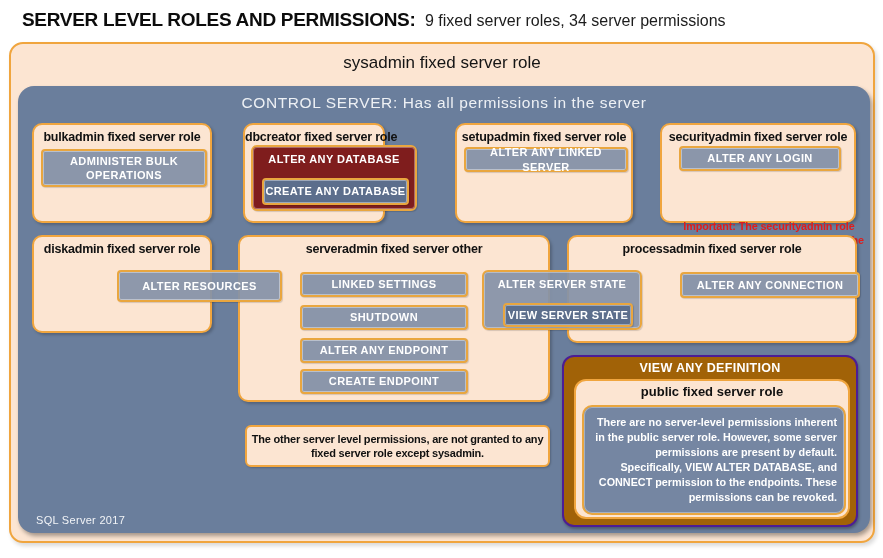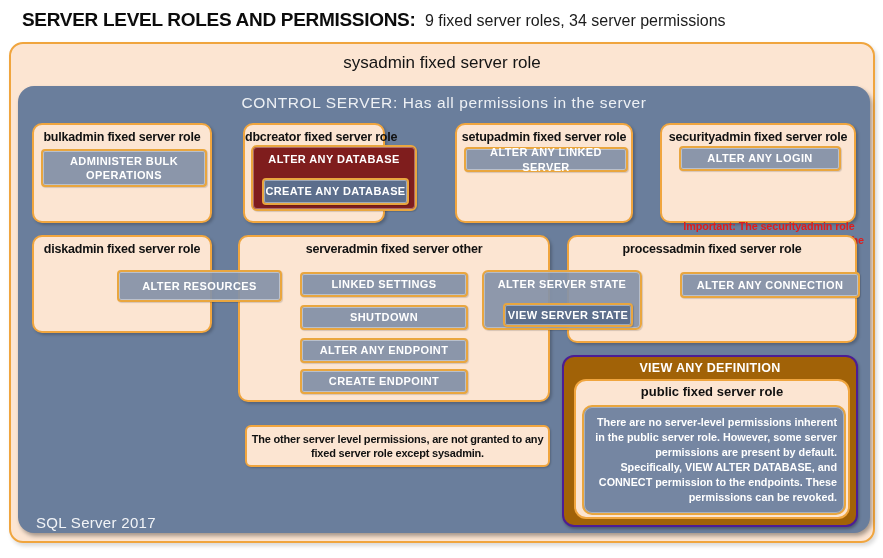--- a/index.html
+++ b/index.html
@@ -52,21 +52,21 @@
   .vad-label { text-align:center; padding-top:4px; color:#fff; font-weight:bold; font-size:12.5px; letter-spacing:0.3px; }
   .public-box { position:absolute; left:10px; top:22px; width:276px; height:140px;
     background:#fce5d2; border:2px solid #f0a53e; border-radius:12px; }
   .public-title { text-align:center; padding-top:3px; font-size:13px; font-weight:bold; color:#111; }
   .public-desc { position:absolute; left:6px; top:24px; width:264px; height:110px;
     background:#7586a2; border:2px solid #e9a63f; border-radius:10px;
     color:#fff; font-weight:bold; font-size:10.8px; line-height:1.4; text-align:right;
     display:flex; align-items:center; justify-content:center; padding:4px 7px;
     box-shadow:inset 0 0 0 1px rgba(255,255,255,0.35); }
 
-  .footer-label { position:absolute; left:18px; top:428px; color:#f2f4f7; font-size:15px; letter-spacing:0.3px;text-align:center; }
+  .footer-label { position:absolute; left:18px; top:428px; color:#f2f4f7; font-size:11px; letter-spacing:0.3px;text-align:center; }
 </style>
 </head>
 <body>
 
 <div class="canvas">
 
   <div class="main-title">
     <span class="t-bold">SERVER LEVEL ROLES AND PERMISSIONS:</span>
     <span class="t-rest">9 fixed server roles, 34 server permissions</span>
   </div>

